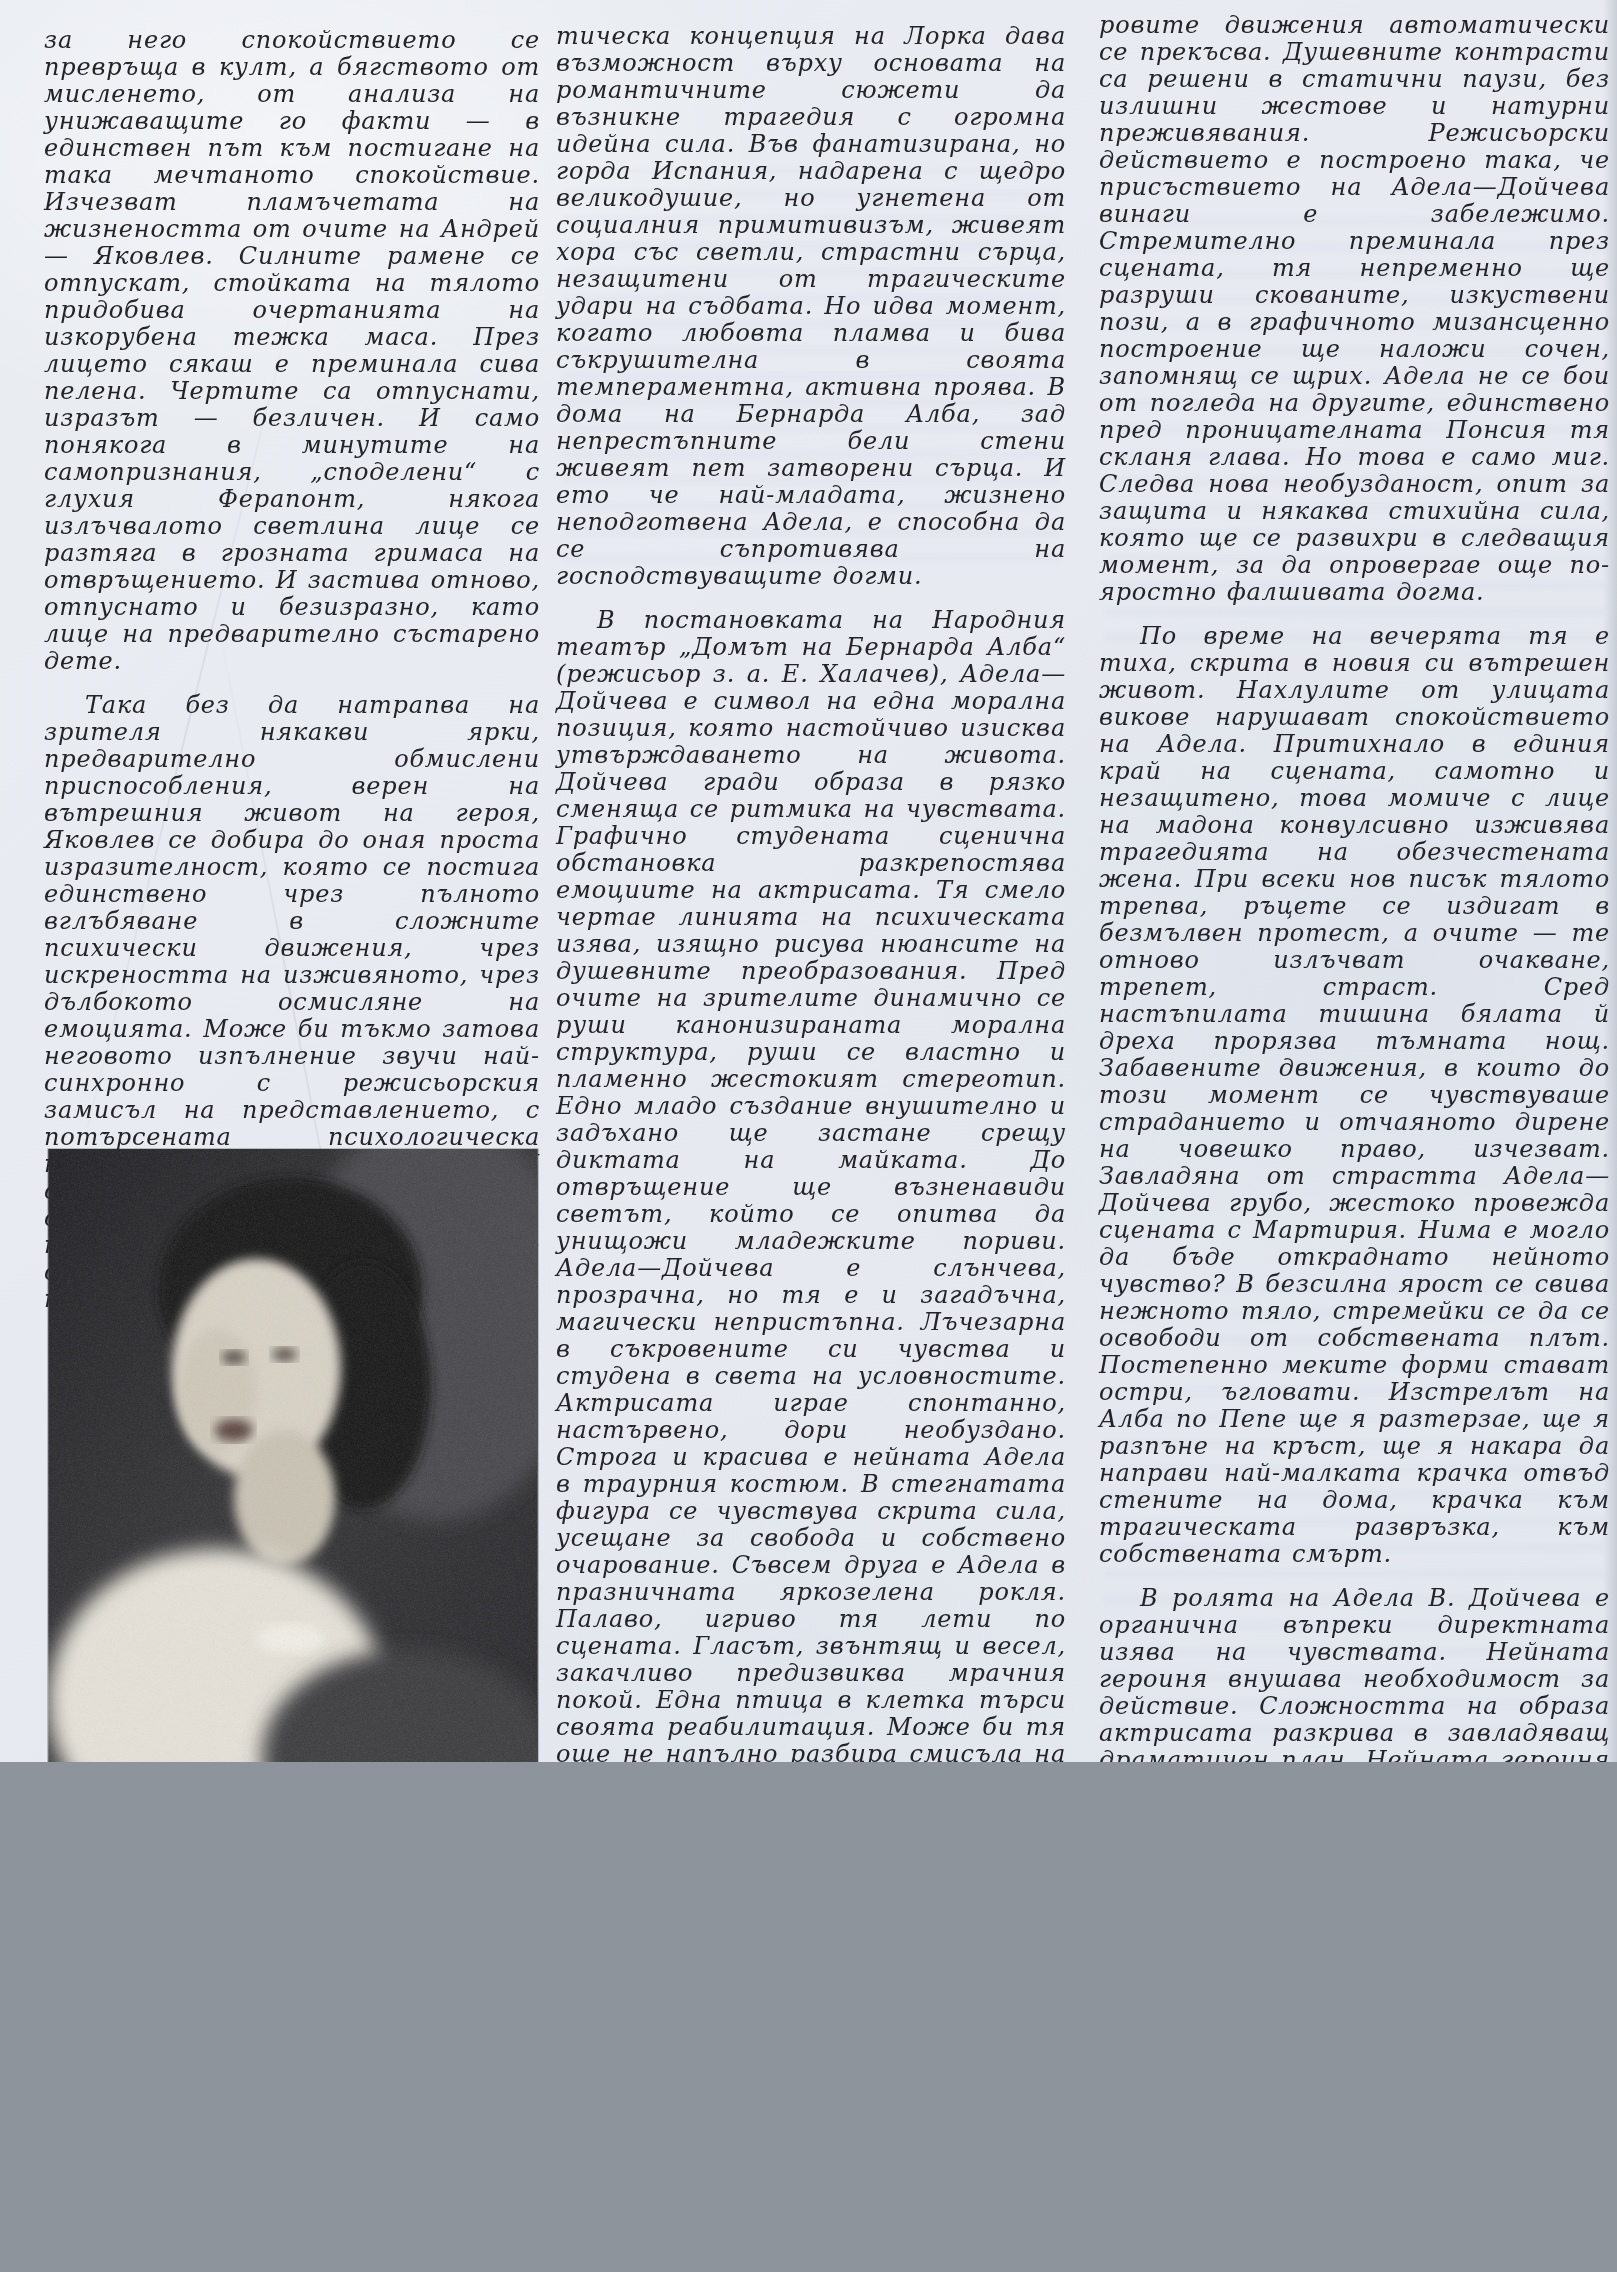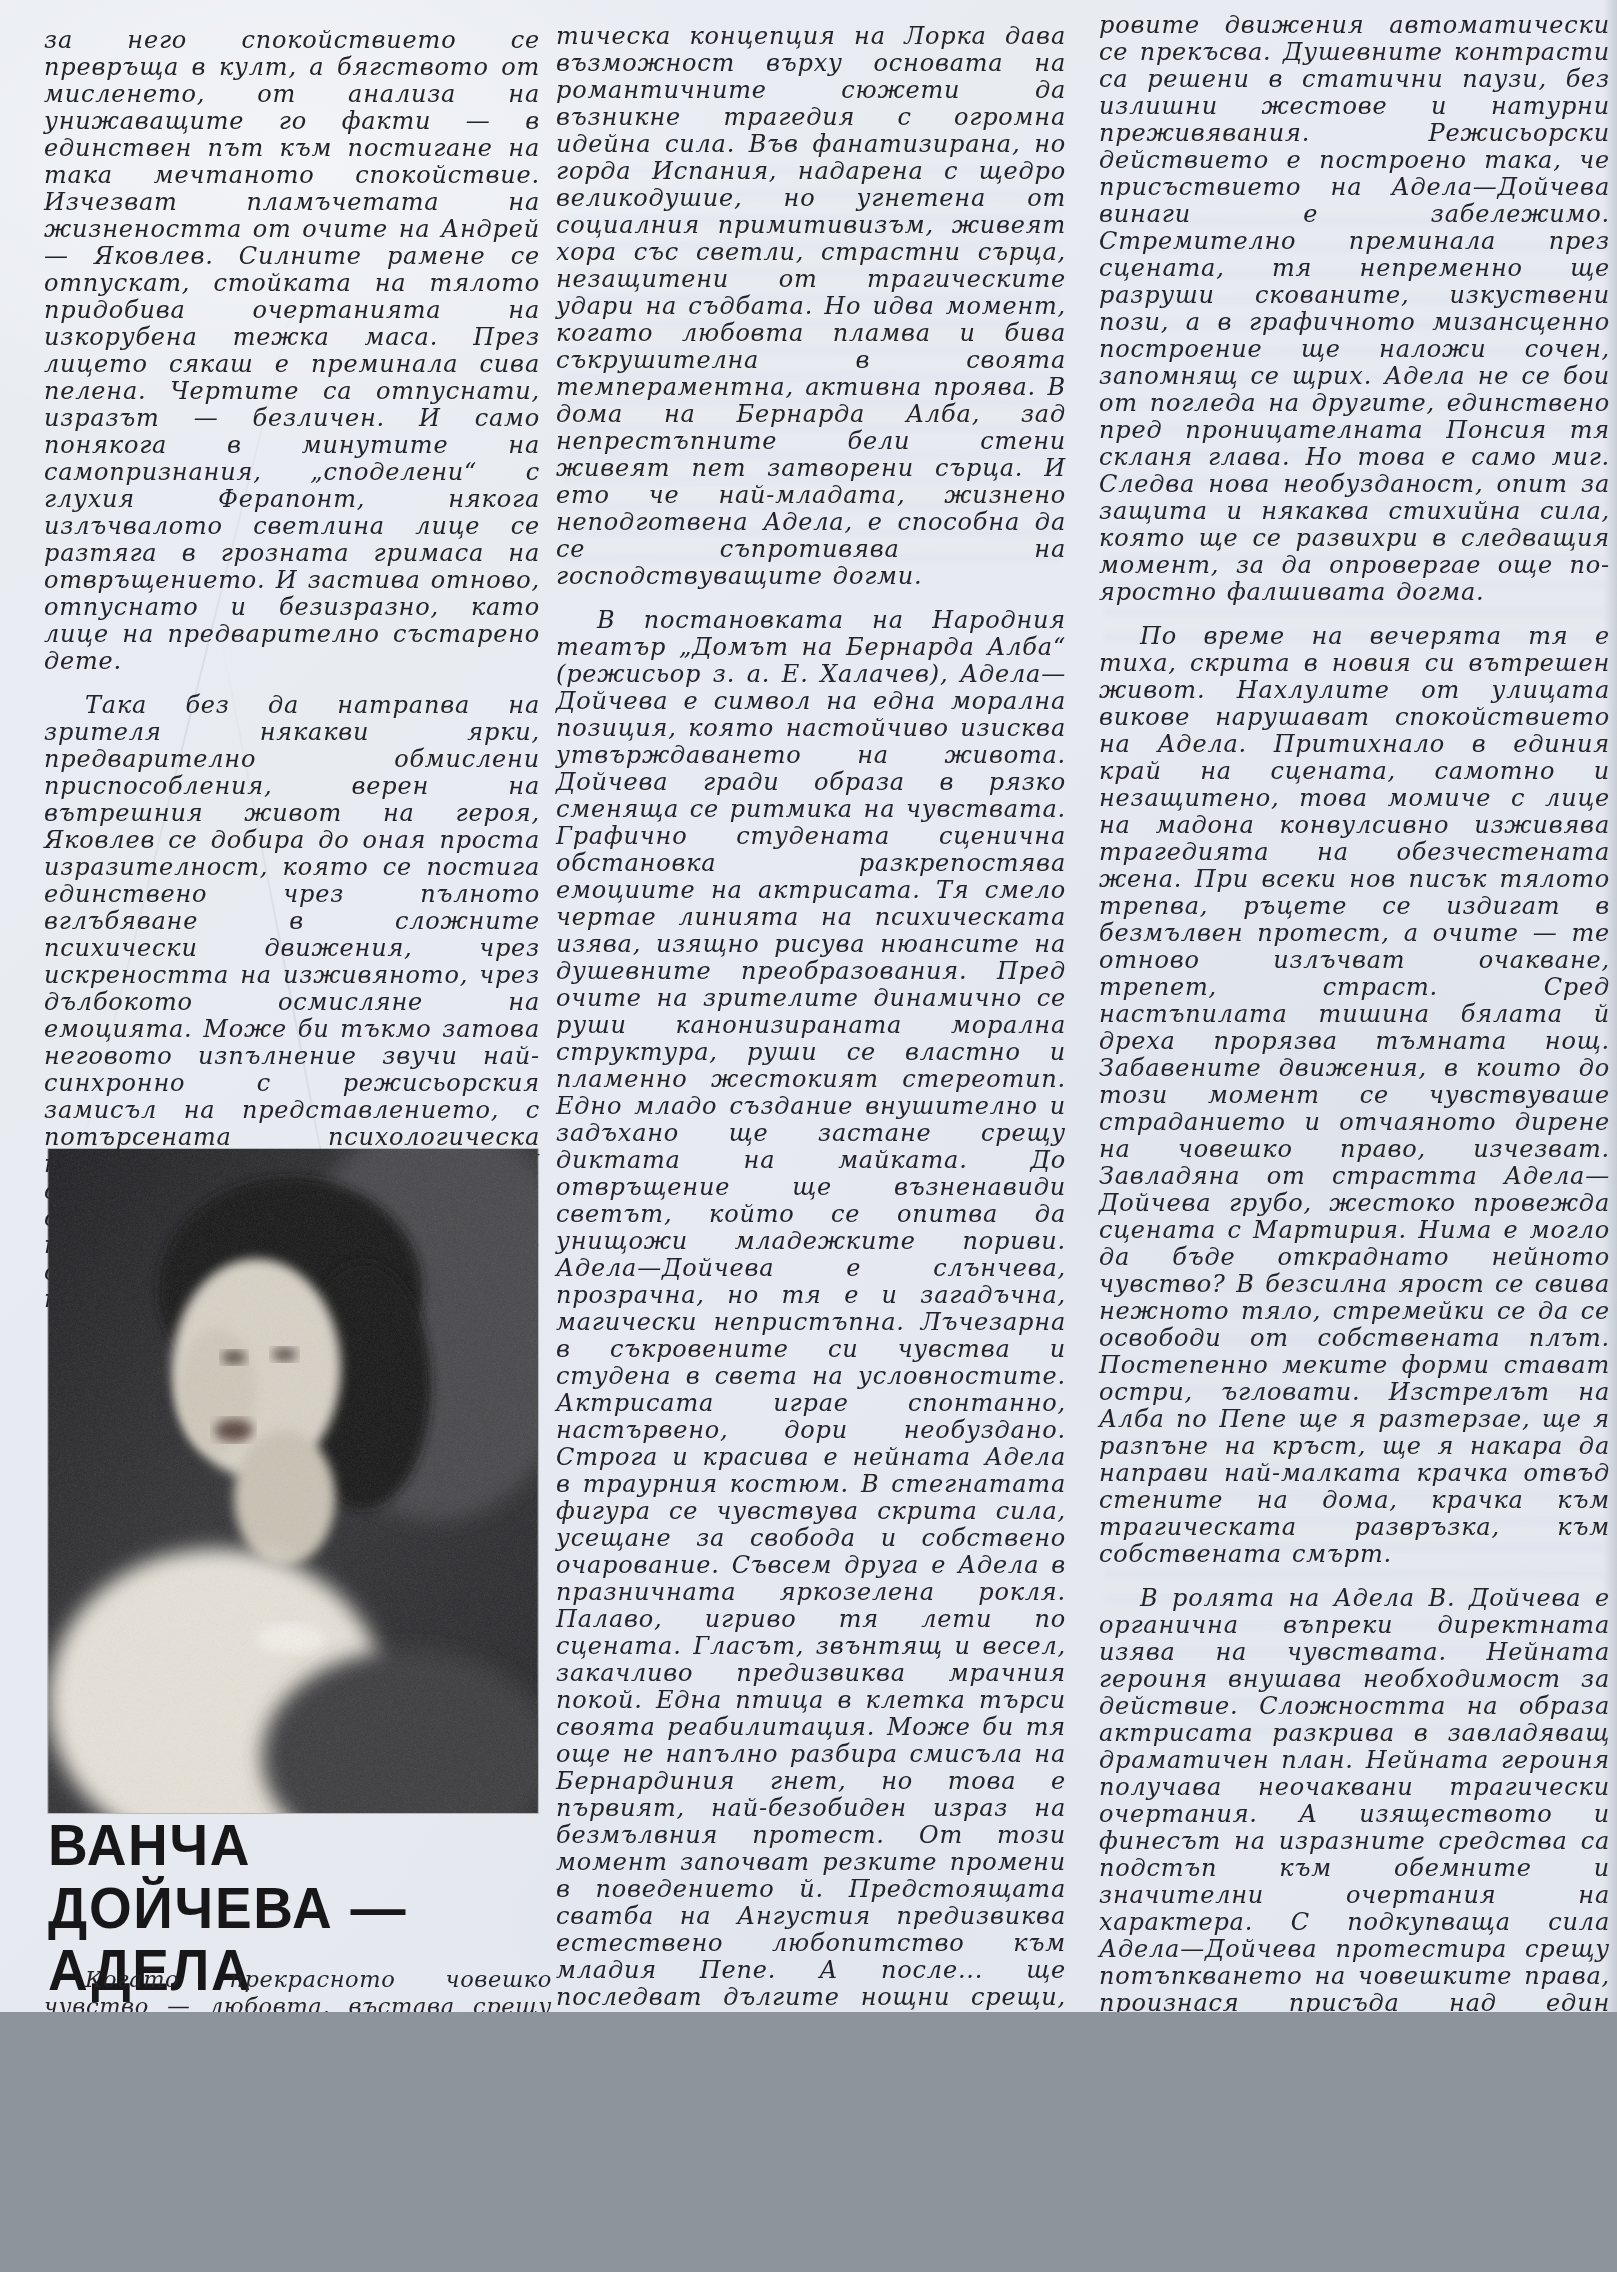--- a/index.html
+++ b/index.html
@@ -1,17 +1,17 @@
 <!DOCTYPE html>
 <html lang="bg" style="font-size:9px"><head>
 <meta charset="utf-8">
 <style>
   html,body{margin:0;padding:0;background:#8e949c;}
   .page{
-    position:relative;width:1618px;height:2012px;overflow:hidden;
+    position:relative;width:1618px;height:1762px;overflow:hidden;
     background:
       radial-gradient(ellipse 788px 507px at 18% 8%, rgba(250,251,253,.55) 0%, rgba(250,251,253,0) 60%),
       radial-gradient(ellipse 901px 676px at 85% 55%, rgba(215,221,231,.5) 0%, rgba(215,221,231,0) 65%),
       radial-gradient(ellipse 676px 450px at 50% 95%, rgba(222,227,235,.6) 0%, rgba(222,227,235,0) 60%),
       linear-gradient(135deg,#eaedf2 0%,#e7eaf0 45%,#e3e7ee 100%);
     font-family:"DejaVu Serif", serif;color:#232328;
   }
   .page::after{content:"";position:absolute;right:0;top:0;width:14.6px;height:100%;
     background:linear-gradient(to right, rgba(120,128,140,0), rgba(120,128,140,.28));}
   .col{position:absolute;text-align:justify;font-style:italic;font-size:24px;

